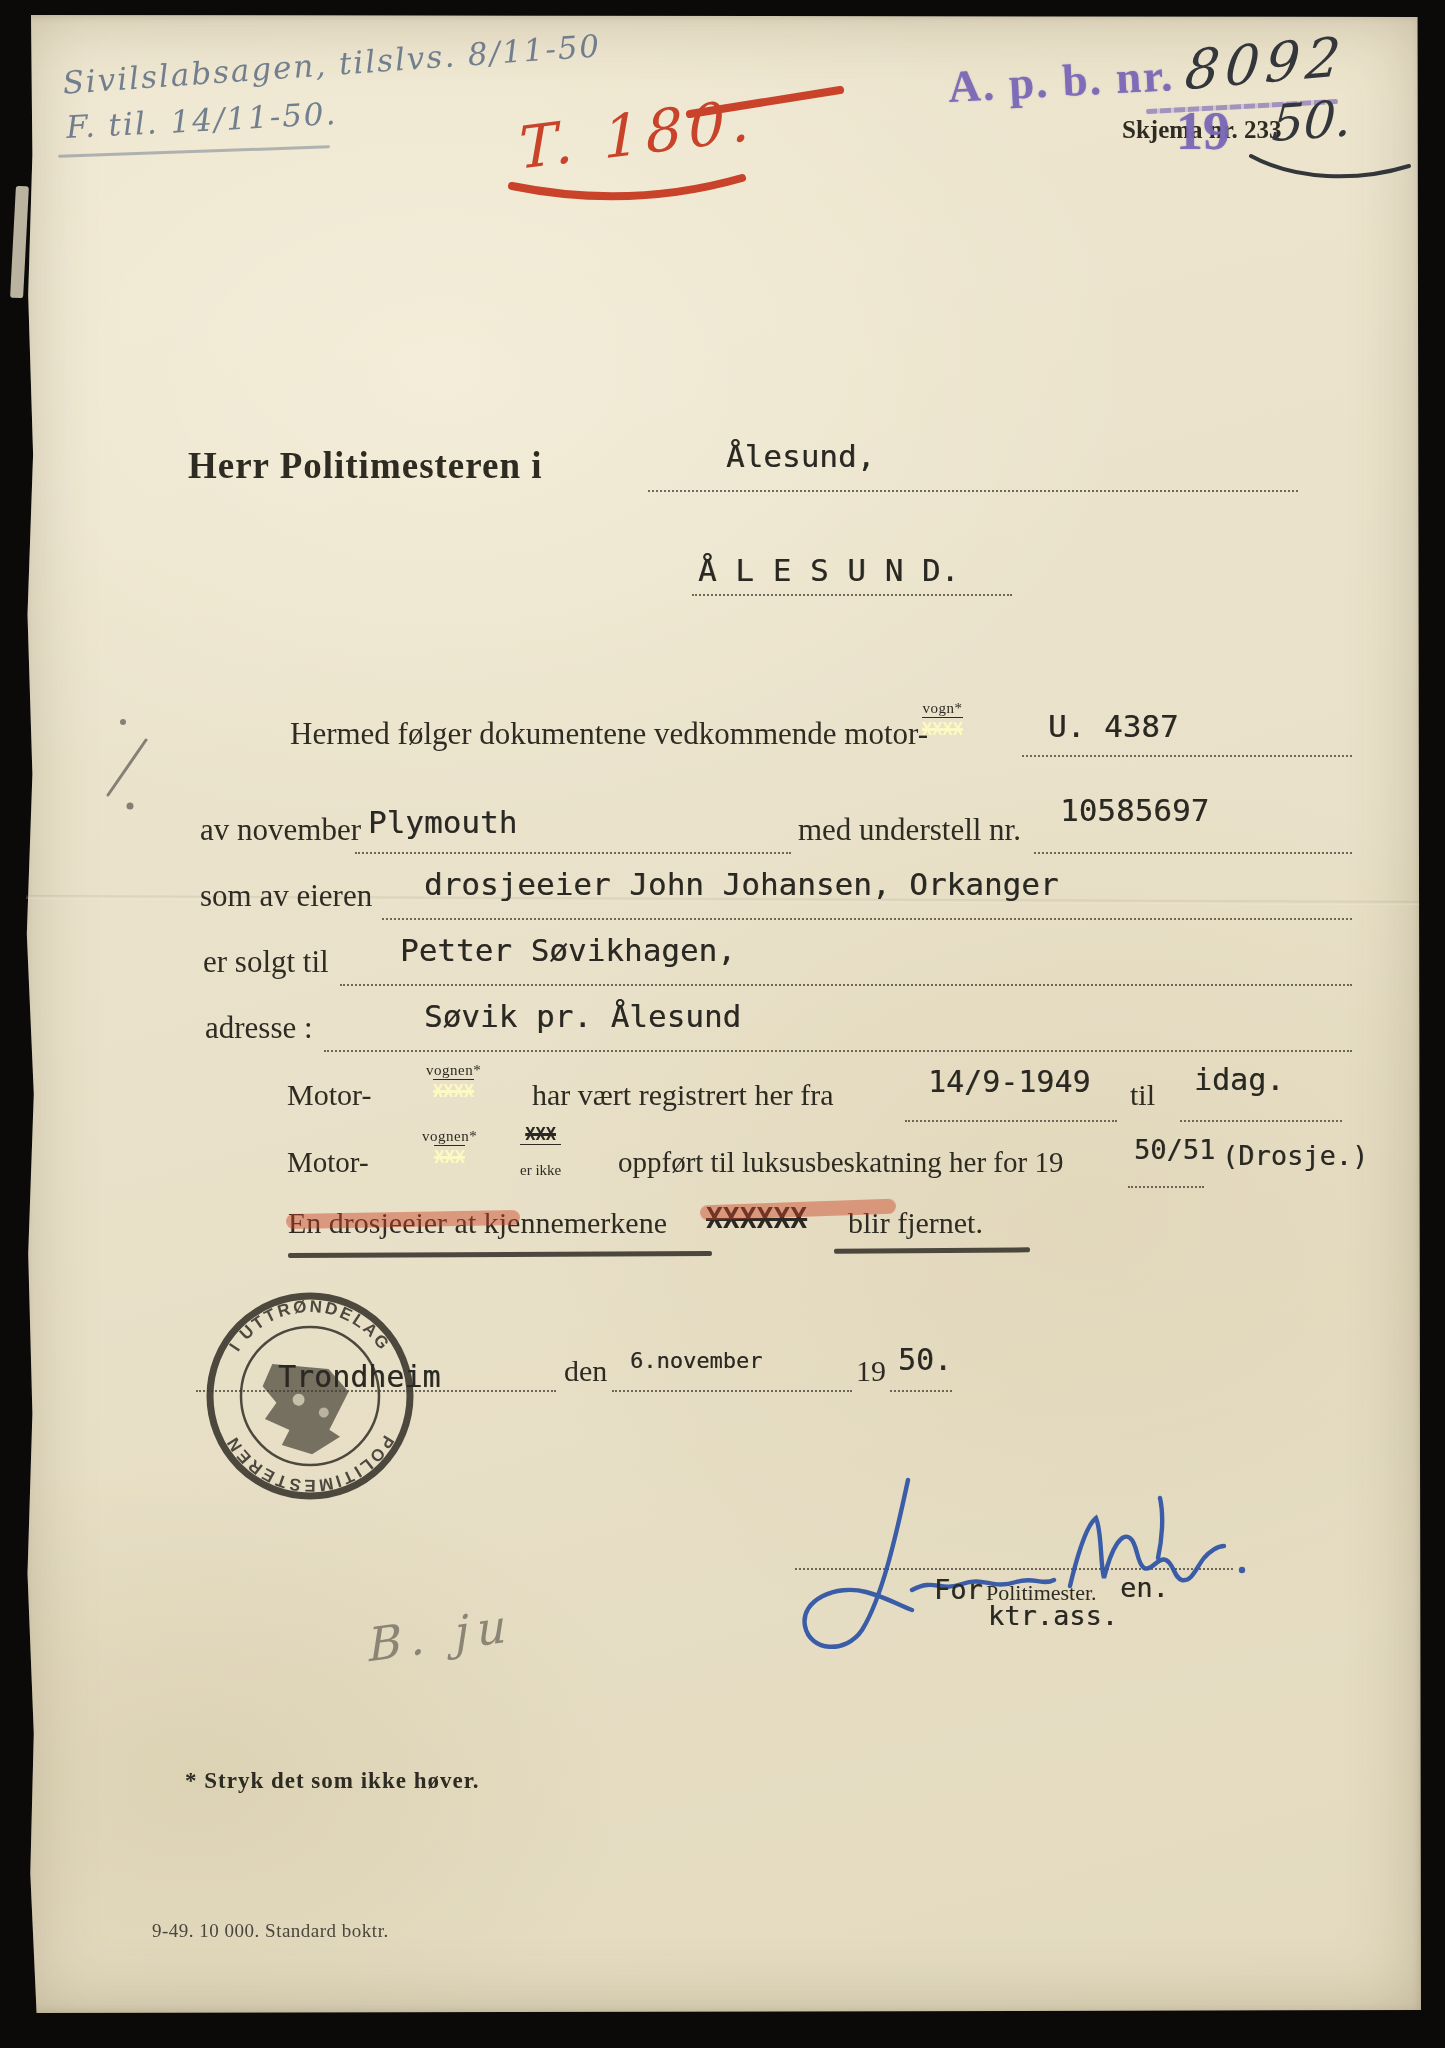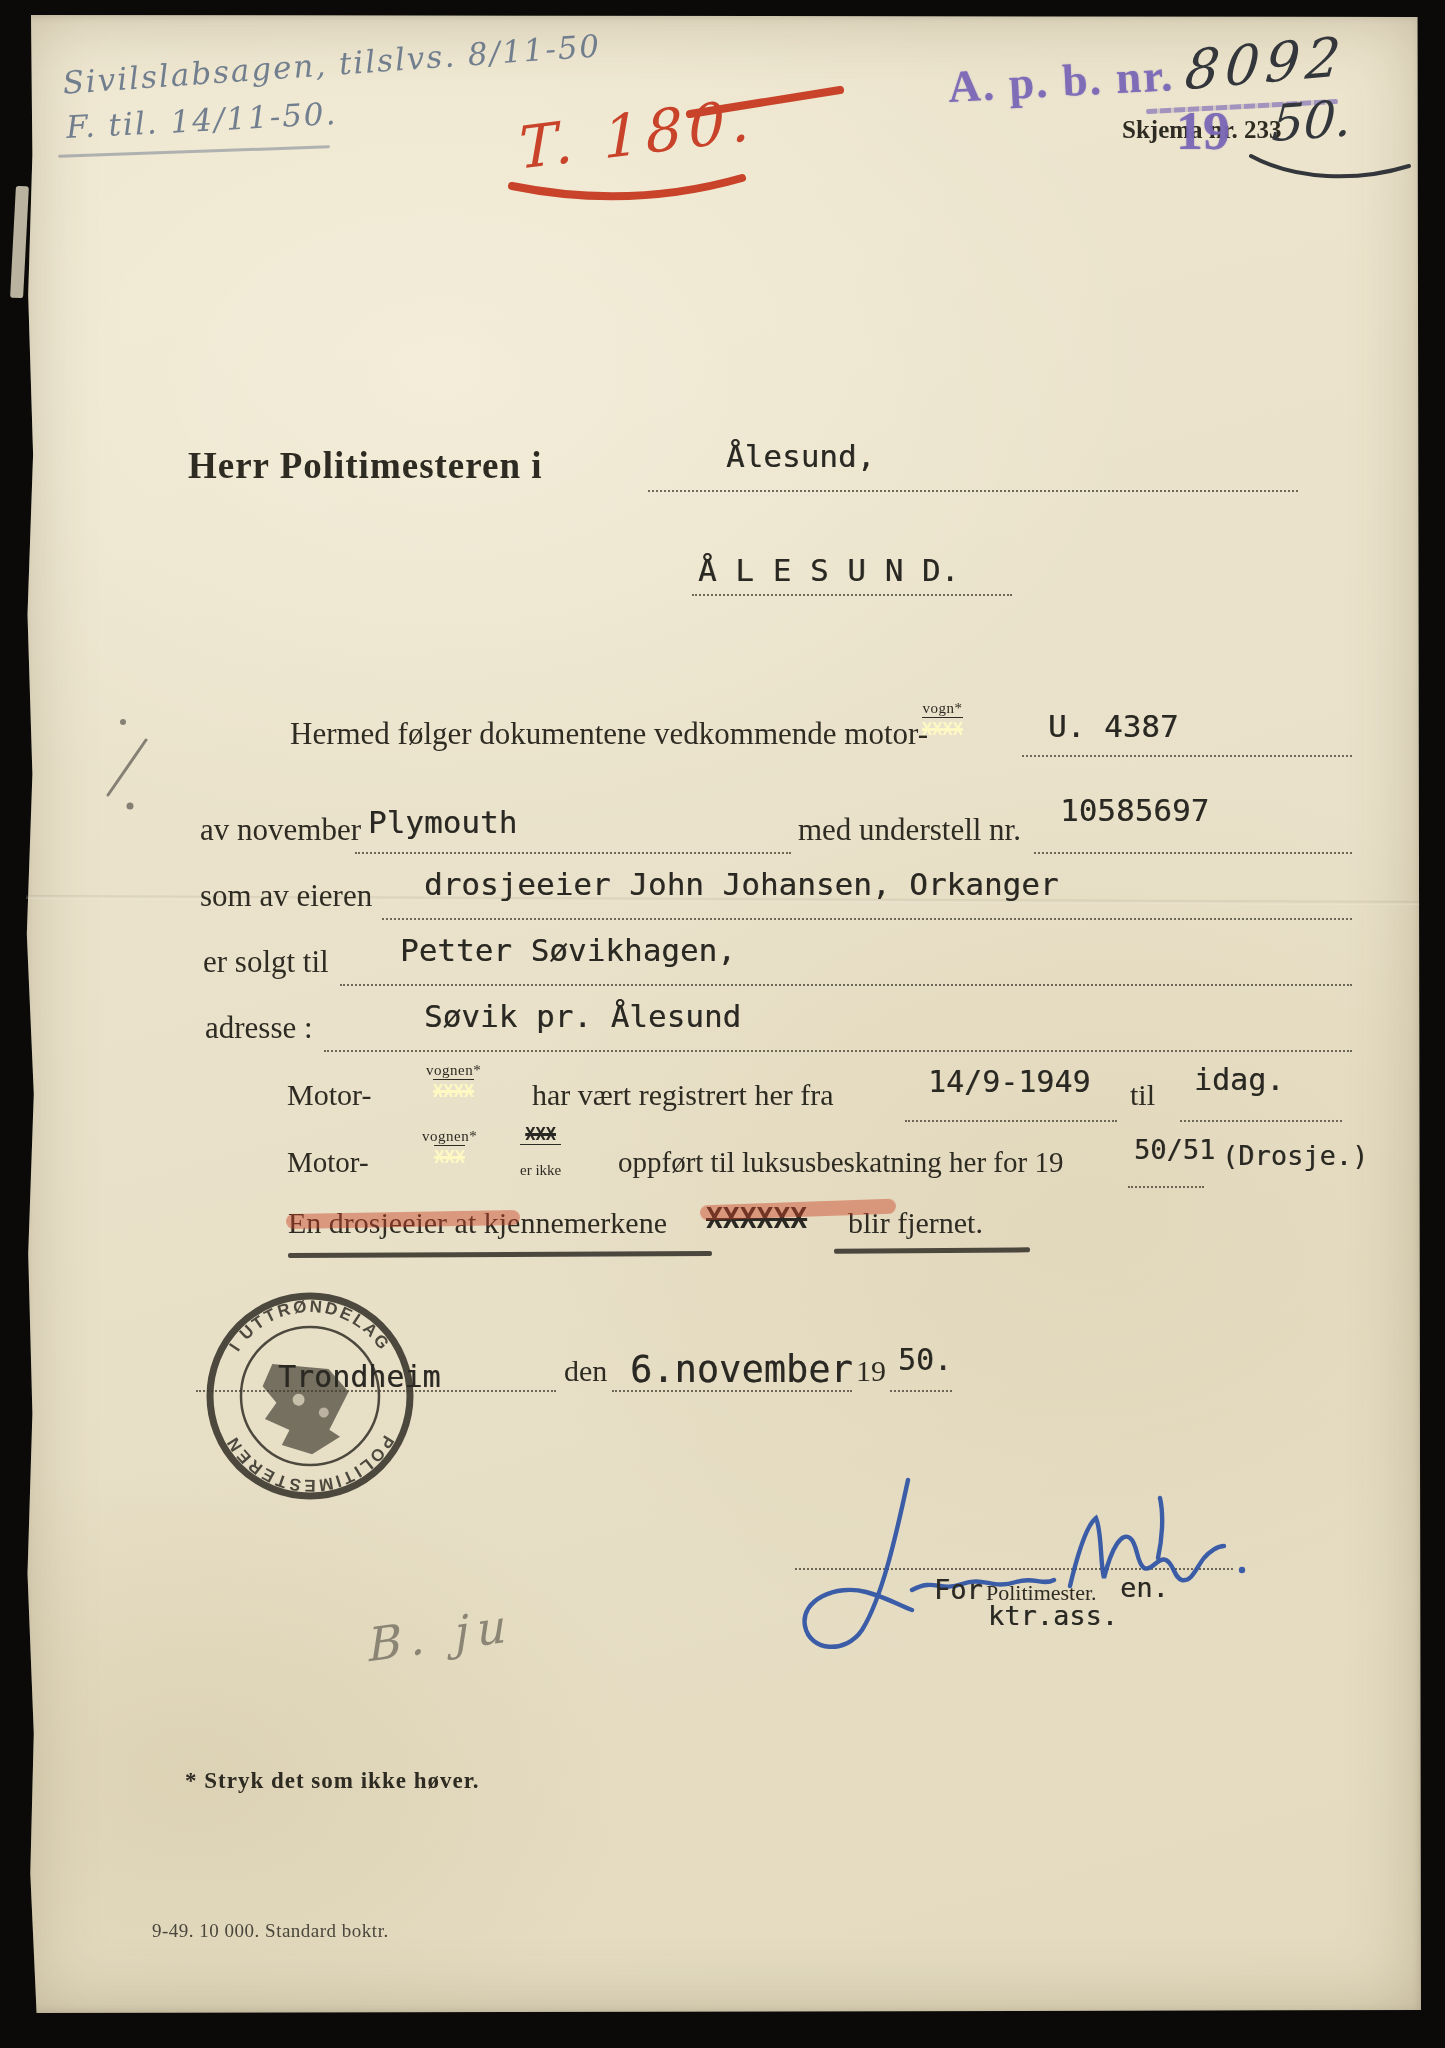--- a/index.html
+++ b/index.html
@@ -156,21 +156,21 @@
         <circle cx="100" cy="112" r="6" fill="rgba(233,225,201,.7)"></circle>
         <circle cx="120" cy="132" r="5" fill="rgba(233,225,201,.6)"></circle>
       </g>
     </g>
   </svg>
 
   <div class="abs tw" style="left:278px;top:1350px;font-size:30px;margin-top:9px;">Trondheim</div>
   <div class="abs dot" style="left:196px;top:1390px;width:360px;"></div>
   <div class="abs pr" style="left:564px;top:1354px;font-size:30px;">den</div>
   <div class="abs dot" style="left:612px;top:1390px;width:240px;"></div>
-  <div class="abs tw" style="left:630px;top:1348px;font-size:37px;">6.november</div>
+  <div class="abs tw" style="left:630px;top:1348px;font-size:22px;">6.november</div>
   <div class="abs pr" style="left:856px;top:1354px;font-size:30px;">19</div>
   <div class="abs dot" style="left:890px;top:1390px;width:62px;"></div>
   <div class="abs tw" style="left:898px;top:1342px;font-size:30px;">50.</div>
 
   <div class="abs dot" style="left:795px;top:1568px;width:438px;"></div>
   <svg style="left:640px;top:1440px;" width="620" height="240" viewBox="0 0 620 240">
     <g stroke="#2d52a5" stroke-width="4.4" stroke-linecap="round" fill="none" opacity=".92">
       <path d="M268 40 C256 96 242 158 222 190 C206 214 170 212 165 186 C160 160 196 144 226 152 C246 157 260 166 272 170"></path>
       <path d="M272 150 C294 138 300 152 322 144 C344 136 352 150 376 142 C394 136 402 146 414 140"></path>
       <path d="M430 146 C440 104 448 84 456 78 C462 92 460 122 464 138 C472 106 482 92 490 98 C498 104 496 122 504 128 C512 132 518 116 526 120 C534 124 534 138 542 140 C552 142 556 128 564 118 C570 111 578 106 584 106"></path>

